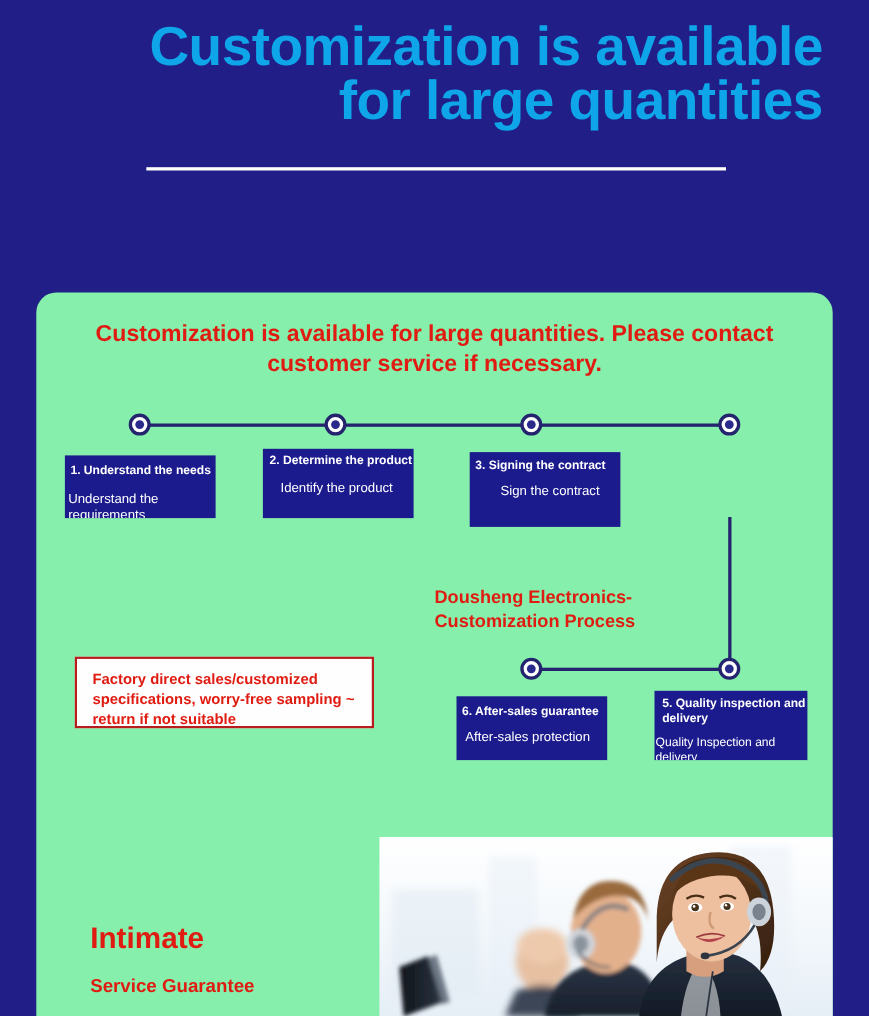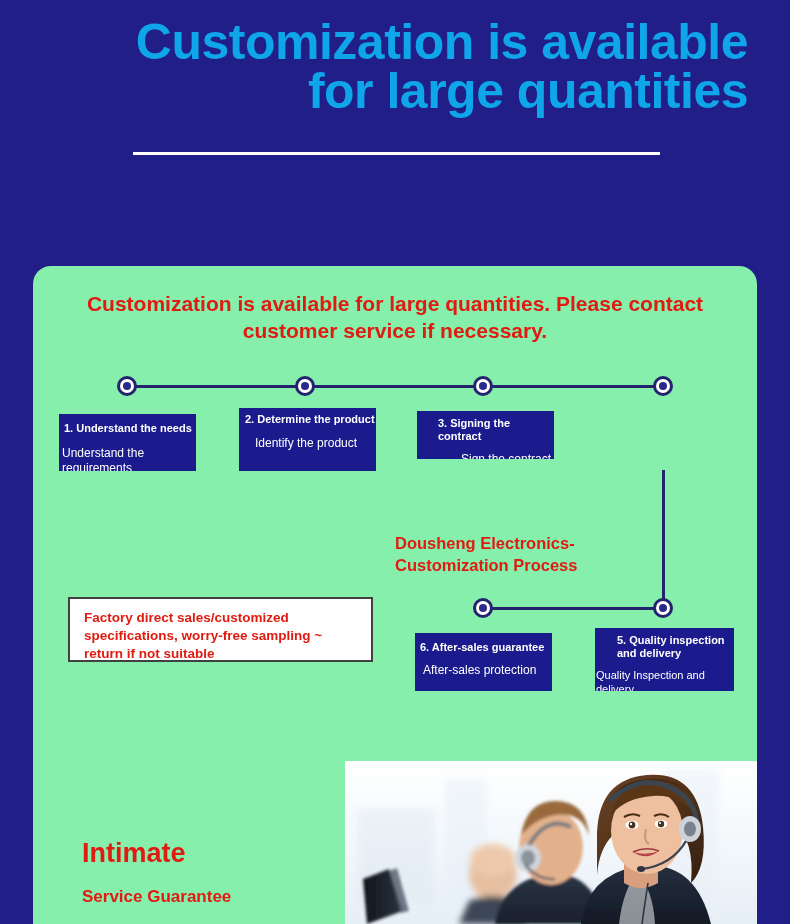--- a/index.html
+++ b/index.html
@@ -64,46 +64,46 @@
   .step .desc { display:block; font-size:12px; line-height:1.2; }
 
   .s1 { left:26px;  top:148px; width:137px; height:57px; }
   .s1 .num  { margin:8px 0 0 5px; }
   .s1 .desc { margin:11px 0 0 3px; }
 
   .s2 { left:206px; top:142px; width:137px; height:63px; }
   .s2 .num  { margin:5px 0 0 6px; }
   .s2 .desc { margin:10px 0 0 16px; }
 
-  .s3 { left:384px; top:145px; width:137px; height:48px;padding-left:16px; }
+  .s3 { left:394px; top:145px; width:137px; height:68px; }
   .s3 .num  { margin:6px 0 0 5px; }
   .s3 .desc { margin:9px 0 0 28px; }
 
   .s4 { left:562px; top:149px; width:137px; height:56px; }
   .s4 .num  { margin:9px 0 0 7px; font-size:12px; }
   .s4 .desc { margin:12px 0 0 26px; }
 
   .s6 { left:382px; top:367px; width:137px; height:58px; }
   .s6 .num  { margin:8px 0 0 5px; }
   .s6 .desc { margin:9px 0 0 8px; }
 
   .s5 { left:562px; top:362px; width:139px; height:63px; }
-  .s5 .num  { margin:6px 0 0 22px; }
+  .s5 .num  { margin:6px 0 0 7px; }
   .s5 .desc { margin:9px 0 0 1px; font-size:11px; }
 
   
   .proc-label {
     position:absolute; left:362px; top:266px; width:240px;
     color:#e01b11; font-size:16.5px; font-weight:bold; line-height:1.35;
   }
 
   
   .promise {
-    position:absolute; left:35px; top:331px; width:305px; height:65px;
-    border:2px solid #404040; background:#fdfefd;padding-left:24px;
+    position:absolute; left:35px; top:331px; width:272px; height:65px;
+    border:2px solid #b91c1c; background:#fdfefd;padding-left:24px;
   }
   .promise-text {
     position:absolute; left:14px; top:10px; width:280px;
     color:#e01b11; font-size:13.5px; font-weight:bold; line-height:1.35;
   }
 
   
   .intimate {
     position:absolute; left:49px; top:574px;
     color:#e01b11; font-size:27px; font-weight:bold; line-height:1;

